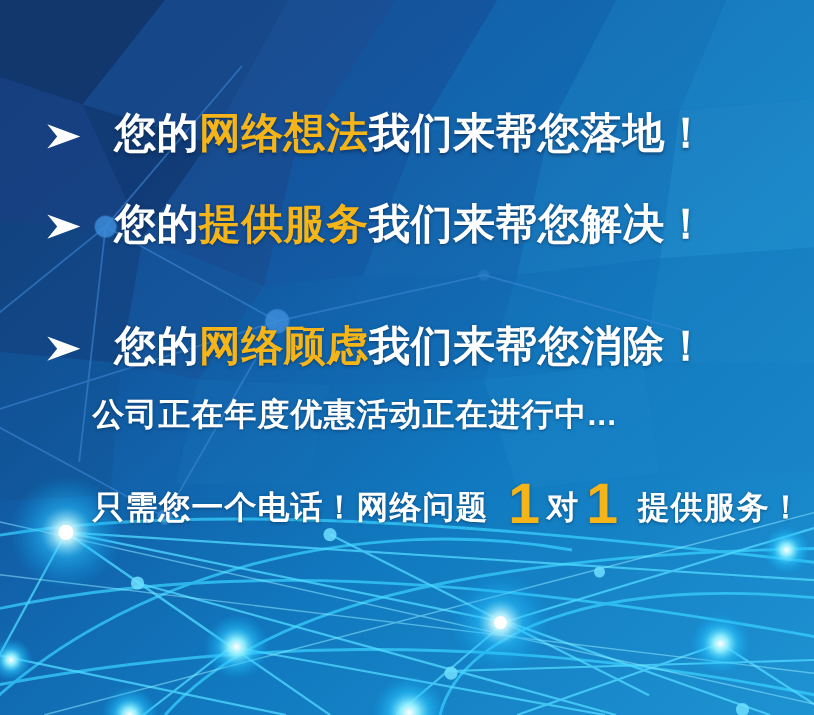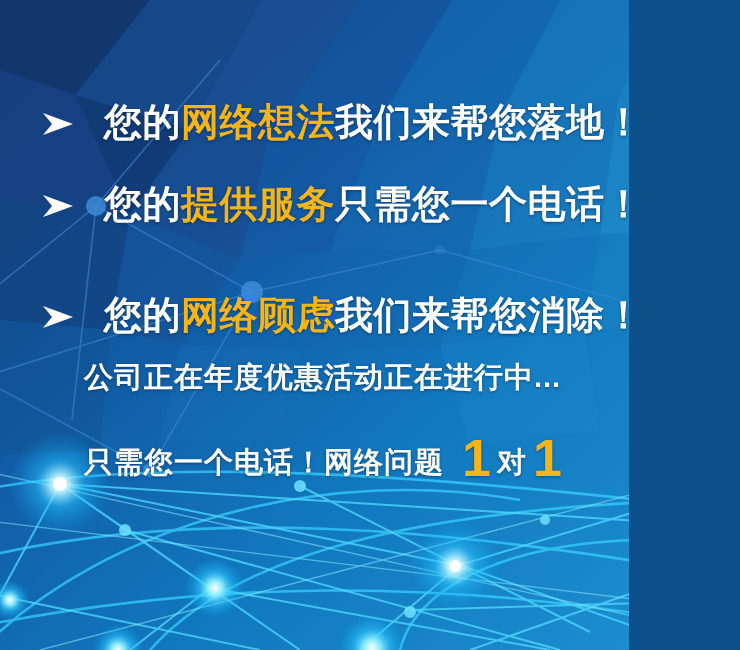--- a/index.html
+++ b/index.html
@@ -5,21 +5,21 @@
   * { margin:0; padding:0; box-sizing:border-box; }
   html, body {
     width:740px; height:650px;
     overflow:hidden;
     background:#0d4f8b;
     font-family:"Liberation Sans","DejaVu Sans",sans-serif;
   }
 
   #banner {
     position:relative;
-    width:629px; height:650px;
+    width:740px; height:650px;
     overflow:hidden;
     background:linear-gradient(160deg,#123a78 0%,#10519a 35%,#1178bd 70%,#1a8fd0 100%);
     text-align:center;
   }
 
   
   .bg-layer { position:absolute; inset:0; width:740px; height:650px; }
   .bg-layer svg { display:block; width:740px; height:650px; }
 
   
@@ -238,21 +238,21 @@
       </span>
     </div>
 
     <div class="slogan-row" data-row="1">
       <span class="arrow-icon">
         <svg viewBox="0 0 36 34">
           <path d="M3 6 L33 17 L3 28 L12 17 Z" fill="#ffffff"></path>
         </svg>
       </span>
       <span class="slogan-text">
-        <span>您的</span><span class="hl">提供服务</span><span>只需您一个电话！</span>
+        <span>您的</span><span class="hl">提供服务</span><span>我们来帮您解决！</span>
       </span>
     </div>
 
     <div class="slogan-row" data-row="2">
       <span class="arrow-icon">
         <svg viewBox="0 0 36 34">
           <path d="M3 6 L33 17 L3 28 L12 17 Z" fill="#ffffff"></path>
         </svg>
       </span>
       <span class="slogan-text">
@@ -264,16 +264,17 @@
       <span class="sub-text">公司正在年度优惠活动正在进行中...</span>
     </div>
 
     <div class="sub-row" data-row="4">
       <span class="sub-text">只需您一个电话！网络问题</span>
       <span class="gap-sm"></span>
       <span class="big-one">1</span>
       <span class="sub-text">对</span>
       <span class="big-one">1</span>
       <span class="gap-sm"></span>
+      <span class="sub-text">提供服务！</span>
     </div>
 
   </div>
 </div>
 
 </body></html>

